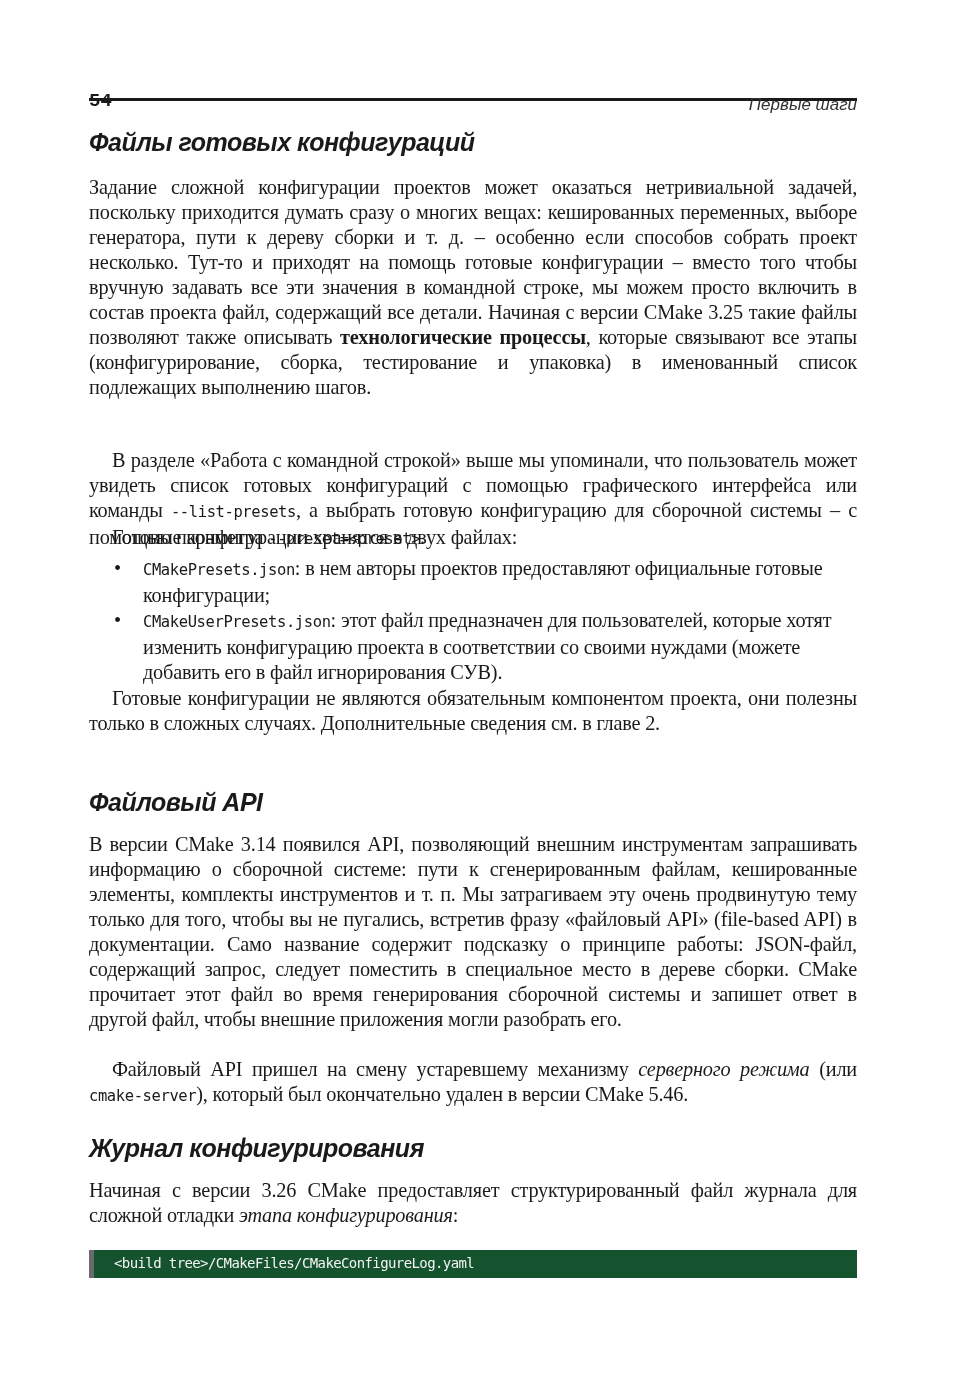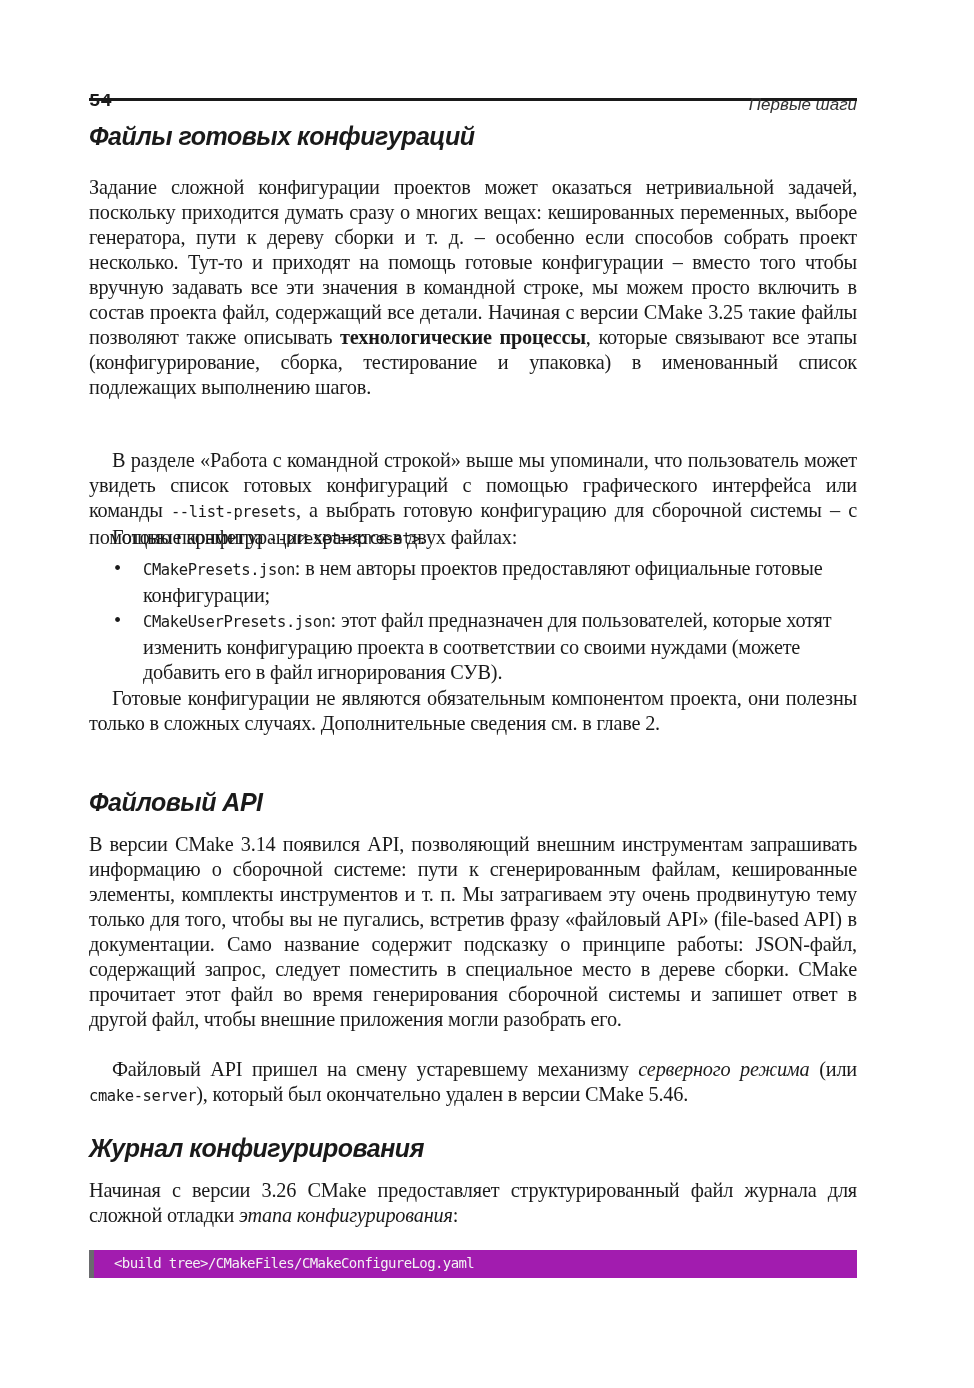--- a/index.html
+++ b/index.html
@@ -9,34 +9,34 @@
   .page-number { position: absolute; left: 0; top: 2px; font-family: Liberation Mono, monospace; font-weight: bold; font-size: 19px; margin-top: 20px; }
   .running-title { position: absolute; right: 0; top: 3px; font-family: "Liberation Sans", sans-serif; font-style: italic; font-size: 17px; color: #333; margin-top: 24px; }
   h2 { font-family: "Liberation Sans", sans-serif; font-style: italic; font-weight: bold; font-size: 25px; margin: 0; letter-spacing: -0.5px; position: absolute; left: 0; color: #1a1a1a; }
   .body-text { font-family: "Liberation Serif", serif; font-size: 20.3px; line-height: 25px; text-align: justify; margin: 0; position: absolute; left: 0; width: 768px; letter-spacing: -0.2px; }
   .indent { text-indent: 23px; }
   code { font-family: "DejaVu Sans Mono", monospace; font-size: 15.5px; letter-spacing: -0.4px; }
   b { font-weight: bold; }
   ul.bullets { list-style: none; margin: 0; padding: 0; position: absolute; left: 0; width: 768px; font-family: "Liberation Serif", serif; font-size: 20.3px; line-height: 25px; letter-spacing: -0.2px; }
   ul.bullets li { position: relative; padding-left: 54px; }
   ul.bullets li .dot { position: absolute; left: 25px; top: 0; }
-  .code-block { position: absolute; left: 0; top: 1250px; width: 768px; height: 28px; background: #a21caf; border-left: 5px solid #6a6a6e; box-sizing: border-box; }
+  .code-block { position: absolute; left: 0; top: 1250px; width: 768px; height: 28px; background: #14532d; border-left: 5px solid #6a6a6e; box-sizing: border-box; }
   .code-block span { position: absolute; left: 20px; top: 5px; color: #f4f4f4; font-family: "DejaVu Sans Mono", monospace; font-size: 14px; letter-spacing: -0.6px; }
 </style>
 </head>
 <body>
 
 <div class="page">
 
   <div class="running-head">
     <span class="page-number">54</span>
     <span class="running-title">Первые шаги</span>
   </div>
 
-  <h2 style="top:122px">Файлы готовых конфигураций</h2>
+  <h2 style="top:128px">Файлы готовых конфигураций</h2>
 
   <p class="body-text" style="top:175px"><span>Задание сложной конфигурации проектов может оказаться нетривиальной задачей, поскольку приходится думать сразу о многих вещах: кешированных переменных, выборе генератора, пути к дереву сборки и т. д. – особенно если способов собрать проект несколько. Тут-то и приходят на помощь готовые конфигурации – вместо того чтобы вручную задавать все эти значения в командной строке, мы можем просто включить в состав проекта файл, содержащий все детали. Начиная с версии CMake 3.25 такие файлы позволяют также описывать </span><b>технологические процессы</b><span>, которые связывают все этапы (конфигурирование, сборка, тестирование и упаковка) в именованный список подлежащих выполнению шагов.</span></p>
 
   <p class="body-text indent" style="top:448px"><span>В разделе «Работа с командной строкой» выше мы упоминали, что пользователь может увидеть список готовых конфигураций с помощью графического интерфейса или команды </span><code>--list-presets</code><span>, а выбрать готовую конфигурацию для сборочной системы – с помощью параметра </span><code>--preset=&lt;preset&gt;</code><span>.</span></p>
 
   <p class="body-text indent" style="top:525px">Готовые конфигурации хранятся в двух файлах:</p>
 
   <ul class="bullets" style="top:556px">
     <li><span class="dot">•</span><code>CMakePresets.json</code><span>: в нем авторы проектов предоставляют официальные готовые конфигурации;</span></li>
     <li><span class="dot">•</span><code>CMakeUserPresets.json</code><span>: этот файл предназначен для пользователей, которые хотят изменить конфигурацию проекта в соответствии со своими нуждами (можете добавить его в файл игнорирования СУВ).</span></li>

